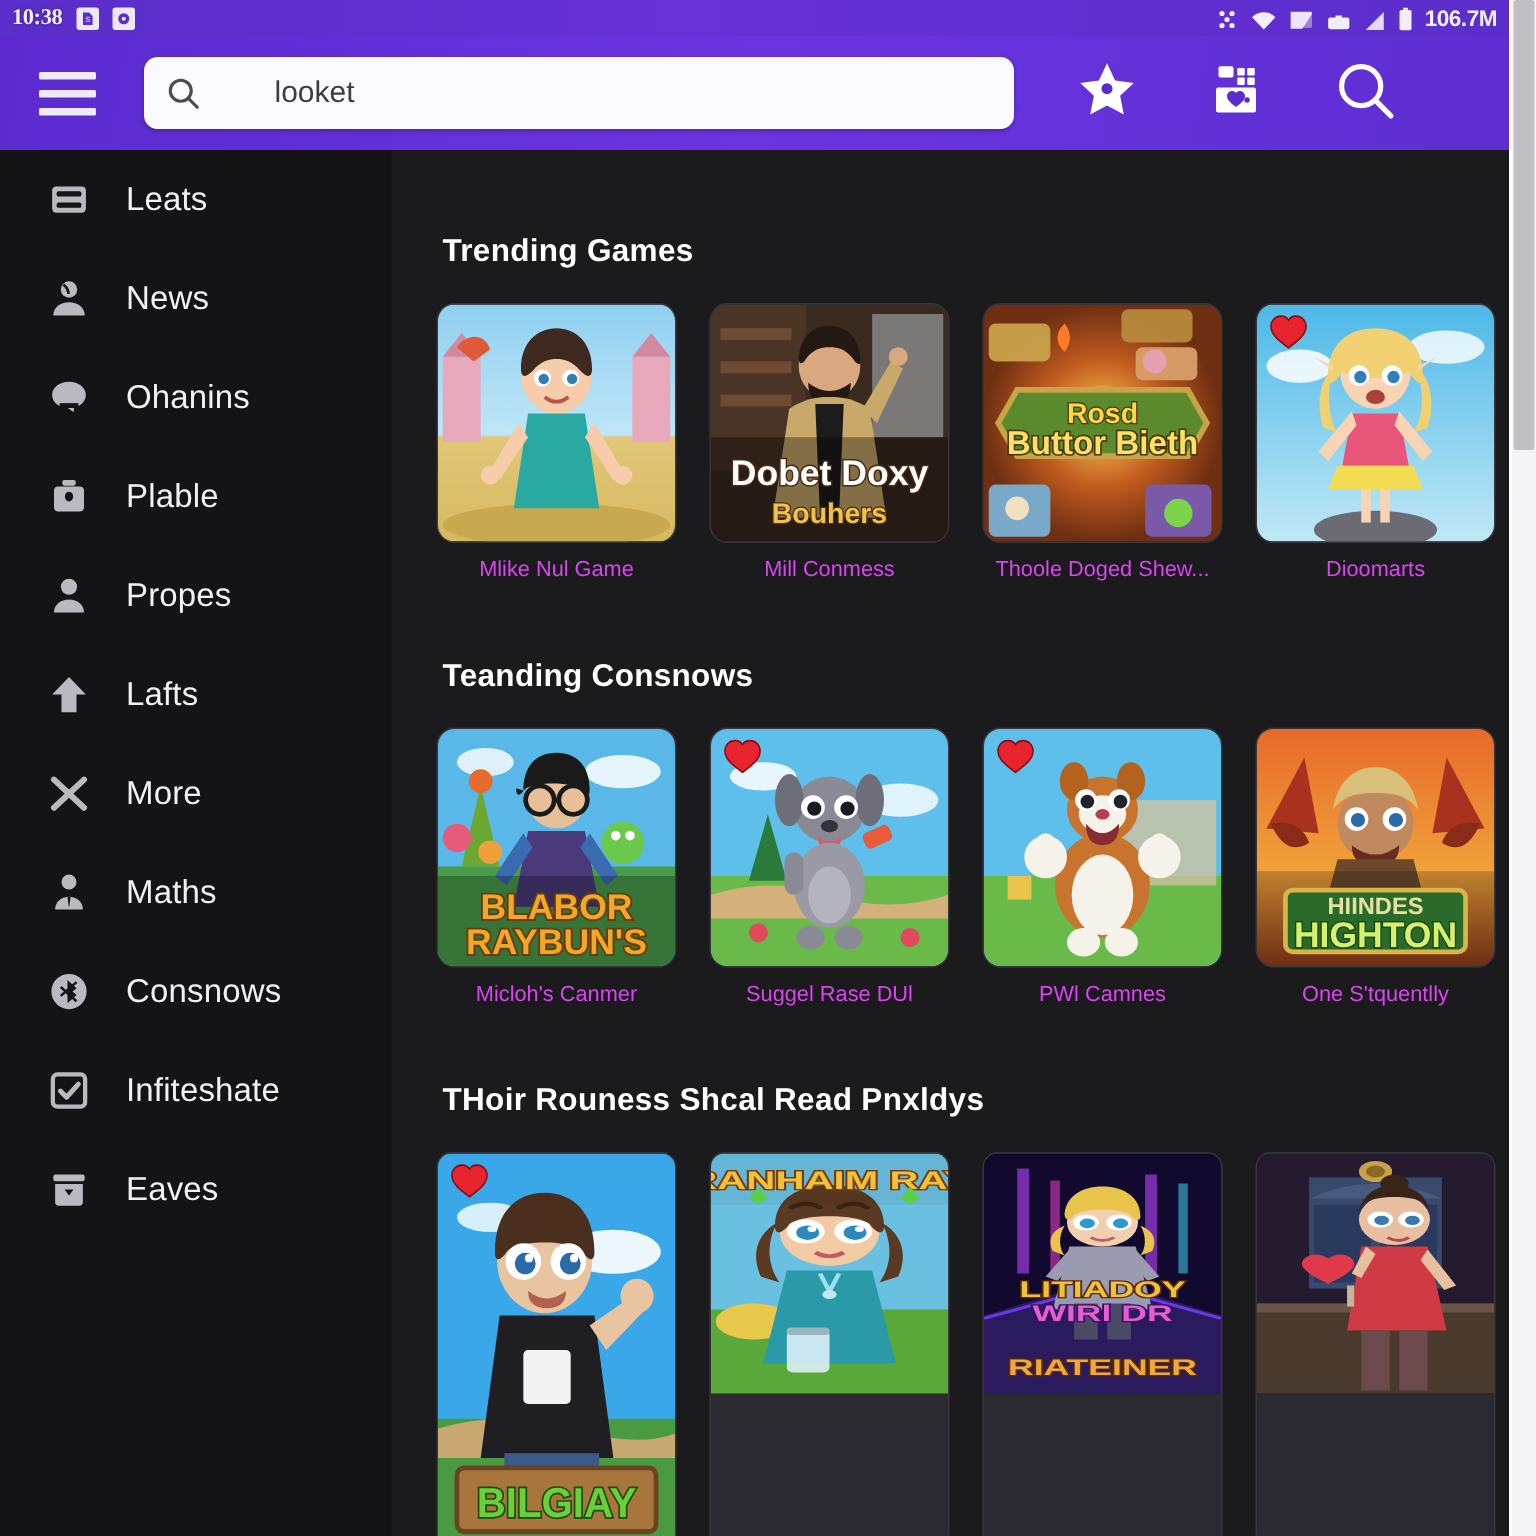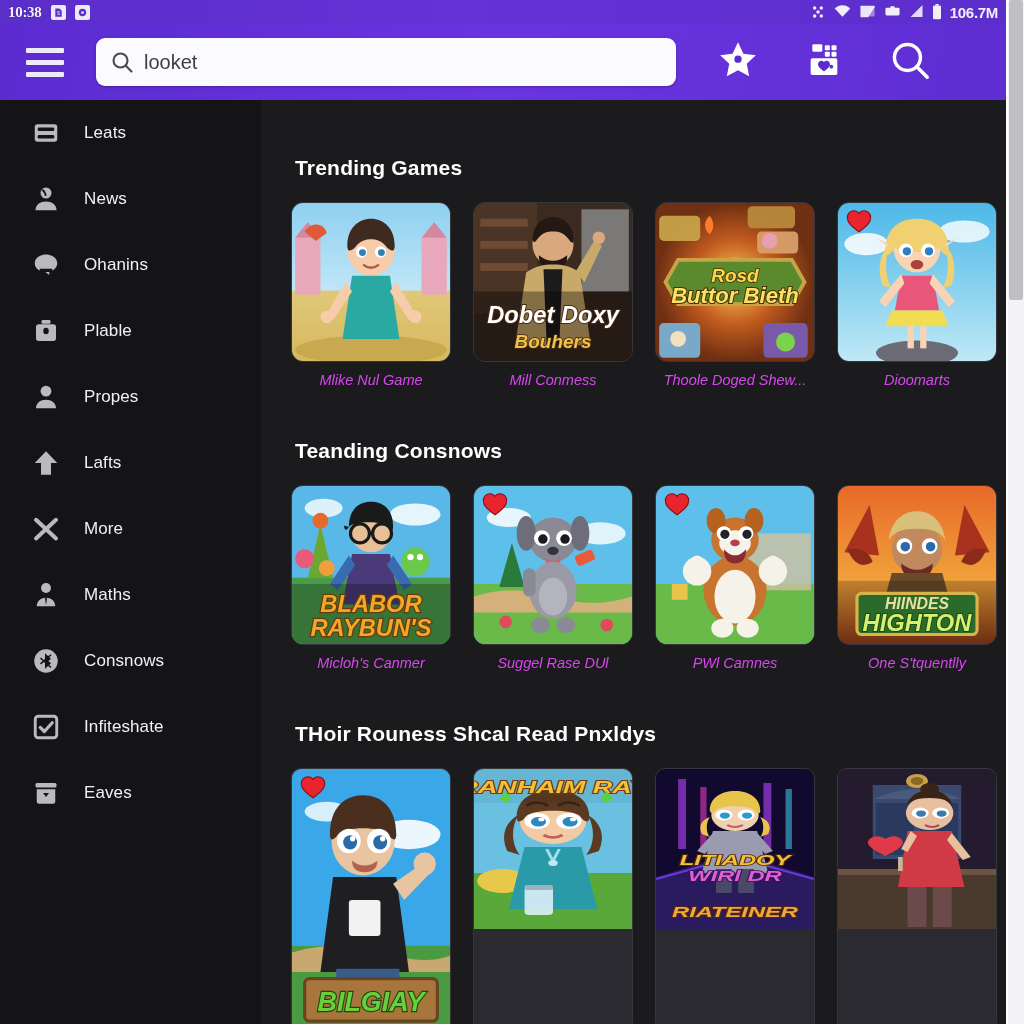--- a/index.html
+++ b/index.html
@@ -12,21 +12,21 @@
   #app { position: relative; width: 1024px; height: 1024px; overflow: hidden; background:#1b1b1e; }
 
   
   .statusbar {
     position: absolute; top: 0; left: 0; width: 1008px; height: 24px;
     background: linear-gradient(90deg,#5a2ec9 0%, #6631d6 45%, #5b2ecb 100%);
     display: flex; align-items: center; justify-content: space-between;
     padding: 0 10px 0 8px; z-index: 30;
   }
   .sb-left { display: flex; align-items: center; gap: 9px; }
-  .sb-right { display: flex; align-items: flex-start; gap: 8px; }
+  .sb-right { display: flex; align-items: flex-end; gap: 8px; }
   .sb-clock { color:#f2eefc; font-size: 15px; font-weight: 700; letter-spacing:-0.3px;
     text-shadow: 0 0 2px rgba(0,0,0,.35); font-family: Liberation Serif, serif; }
   .sb-data { color:#f2eefc; font-size: 15px; font-weight: 700; letter-spacing:-0.3px; }
   .sb-chip { width: 15px; height: 15px; background:#ece8f7; border-radius: 2px;
      display:flex; align-items:center; justify-content:center; }
   .sb-chip svg { display:block; }
   .sb-ico { display:flex; align-items:center; }
   .sb-ico svg { display:block; }
 
   
@@ -36,21 +36,21 @@
     display: flex; align-items: center; z-index: 25;
   }
   .hamburger {
     width: 64px; margin-left: 26px; display:flex; flex-direction: column;
     gap: 7px; cursor: pointer; align-items:flex-start;
   }
   .hamburger span { display:block; width: 38px; height: 5px; background:#efeaf9; border-radius:1px; }
   .searchbox {
     flex: 0 0 auto; width: 580px; height: 48px; background:#fbfaff;
     border-radius: 9px; display:flex; align-items:center; padding: 0 14px;
-    box-shadow: 0 1px 3px rgba(0,0,0,.25); margin-left: 6px;
+    box-shadow: 0 1px 3px rgba(0,0,0,.25); margin-left: 6px; gap: 39px;
   }
   .searchbox .sicon { width: 24px; height:24px; margin-right: 10px; flex:0 0 auto; }
   .searchbox input {
     border: none; outline: none; background: transparent; width: 100%;
     font-size: 20px; color: #3c3c44; font-family:"Liberation Sans", sans-serif;
   }
   .hdr-actions { display:flex; align-items:center; gap: 42px; margin-left: 40px; }
   .hdr-btn { width: 44px; height: 44px; display:flex; align-items:center; justify-content:center; cursor:pointer; }
 
   
@@ -58,34 +58,34 @@
     position:absolute; top: 100px; left: 0; width: 261px; height: 924px;
     background: #141416; overflow: hidden; z-index: 20;
   }
   .nav-item {
     height: 66px; display:flex; align-items:center; padding-left: 30px;
     gap: 22px; cursor: pointer;
   }
   .nav-item.active { background: #5b2bd4; }
   .nav-ico { width: 32px; height: 32px; flex: 0 0 auto; display:flex; align-items:center; justify-content:center; }
   .nav-ico svg { display:block; }
-  .nav-label { color:#f1f1f3; font-size: 17px; letter-spacing: .1px; white-space: nowrap; }
+  .nav-label { color:#f1f1f3; font-size: 22px; letter-spacing: .1px; white-space: nowrap; }
 
   
   .content {
     position:absolute; top:100px; left:261px; width: 747px; height: 924px;
     background:#1b1b1e; overflow:hidden; z-index:10; padding: 0 0 0 30px;
   }
   .section-title {
     color:#ffffff; font-size: 21px; font-weight: 700; letter-spacing:.2px;
     margin: 4px; padding: 0;
   }
   .sec { position:absolute; left: 30px; width: 700px; }
   .row { display:flex; gap: 22px; }
-  .card { width: 160px; cursor:pointer;font-style:italic; }
+  .card { width: 160px; cursor:pointer; }
   .thumb {
     width: 160px; height: 160px; border-radius: 12px; overflow:hidden;
     position: relative; background:#2a2a30; border: 1px solid #36363d;
   }
   .thumb.tall { height: 264px; border-radius: 10px; }
   .caption {
     margin-top: 10px; text-align:center; color:#d946ef; font-size: 14.5px;
     white-space: nowrap; overflow: hidden; text-overflow: ellipsis;
   }
   .art { position:absolute; inset:0; }

